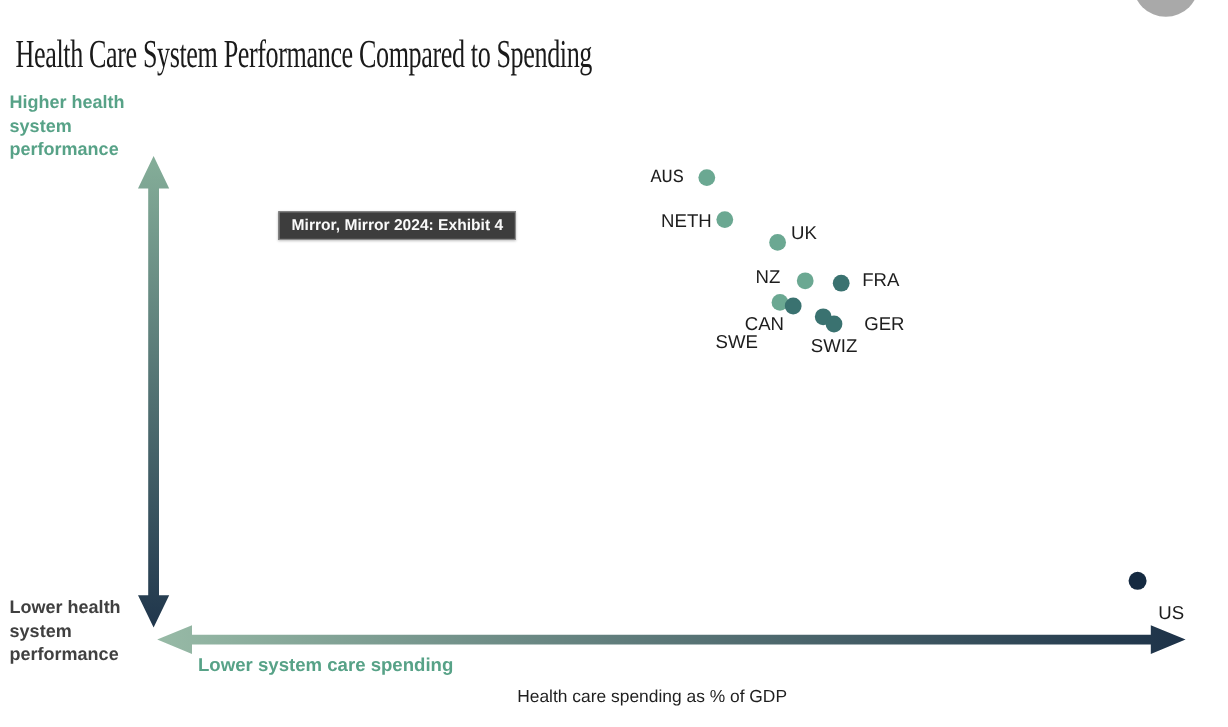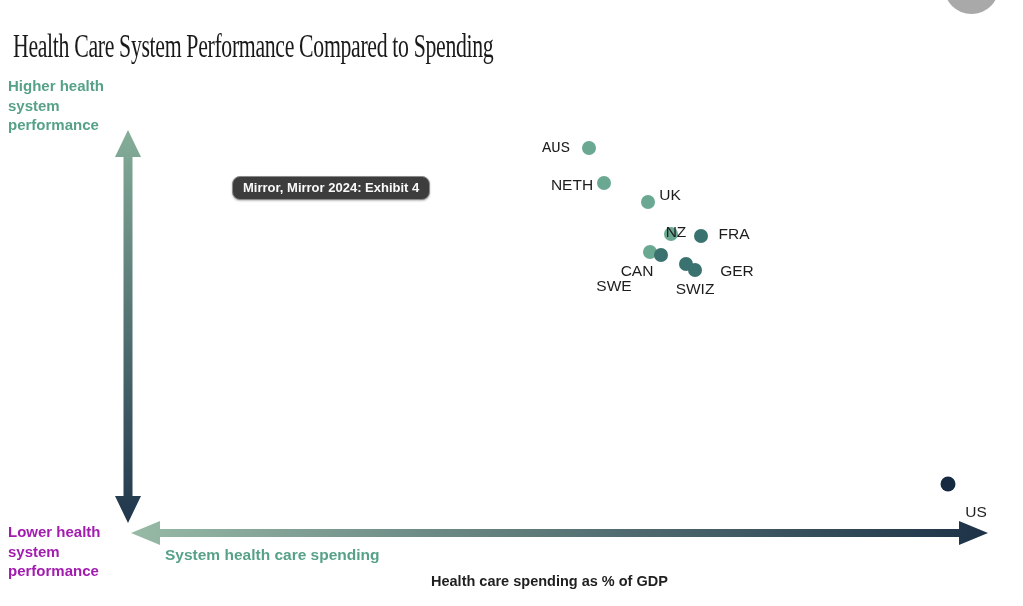--- a/index.html
+++ b/index.html
@@ -40,21 +40,21 @@
     position: absolute;
     width: 114px;
     left: 8px;
     text-align: left;
     font-size: 15px;
     font-weight: bold;
     line-height: 19.5px;
     white-space: pre-line;
   }
   #y-top-label { top: 76px; color: #57a287; }
-  #y-bottom-label { top: 522px; color: #a21caf; }
+  #y-bottom-label { top: 497px; color: #404040; }
   #x-left-label {
     position: absolute;
     left: 165px;
     top: 546px;
     font-size: 15.5px;
     font-weight: bold;
     color: #57a287;
     white-space: nowrap;
   }
   #x-right-label {
@@ -64,36 +64,36 @@
     font-size: 15.5px;
     font-weight: bold;
     color: #1c3049;
     white-space: nowrap;
   }
   #x-caption {
     position: absolute;
     left: 431px;
     top: 573px;
     font-size: 14.5px;
-    font-weight: 700;
+    font-weight: 400;
     color: #1f1f1f;
     white-space: nowrap;
   }
   #axes-arrows {
     position: absolute;
     left: 0; top: 0;
     pointer-events: none;
   }
   #tooltip {
     position: absolute;
     left: 232px;
     top: 176px;
     background: #3d3d3d;
     border: 1px solid #8a8a8a;
-    border-radius: 8px;
+    border-radius: 0;
     padding: 3px 10px 4px 10px;
     font-size: 13px;
     font-weight: bold;
     color: #fafafa;
     white-space: nowrap;
     box-shadow: 0 1px 2px rgba(0,0,0,0.25);
   }
   .dot {
     position: absolute;
     width: 14px;
@@ -133,34 +133,34 @@
     <polygon fill="url(#gradH)" points="131,533 160,521 160,529 959,529 959,521 988,533 959,545 959,537 160,537 160,545"></polygon>
   </svg>
 
   <div id="y-top-label" class="axis-end-label">Higher health
 system
 performance</div>
   <div id="y-bottom-label" class="axis-end-label">Lower health
 system
 performance</div>
 
-  <div id="x-left-label">System health care spending</div>
+  <div id="x-left-label">Lower system care spending</div>
   <div id="x-caption">Health care spending as % of GDP</div>
 
   <div id="tooltip">Mirror, Mirror 2024: Exhibit 4</div>
 
   <div id="plot-area">
       <div class="dot" style="left: 589px; top: 148px; width: 14px; height: 14px; background: rgb(107, 168, 146);"></div>
       <div class="dot-label" style="left: 556px; top: 148px; font-family: Liberation Mono, monospace;">AUS</div>
       <div class="dot" style="left: 604px; top: 183px; width: 14px; height: 14px; background: rgb(107, 168, 146);"></div>
       <div class="dot-label" style="left: 572px; top: 185px;">NETH</div>
       <div class="dot" style="left: 648px; top: 202px; width: 14px; height: 14px; background: rgb(107, 168, 146);"></div>
       <div class="dot-label" style="left: 670px; top: 195px;">UK</div>
       <div class="dot" style="left: 671px; top: 234px; width: 14px; height: 14px; background: rgb(107, 168, 146);"></div>
-      <div class="dot-label" style="left: 640px; top: 232px; margin-left: 36px;">NZ</div>
+      <div class="dot-label" style="left: 640px; top: 232px;">NZ</div>
       <div class="dot" style="left: 701px; top: 236px; width: 14px; height: 14px; background: rgb(58, 114, 112);"></div>
       <div class="dot-label" style="left: 734px; top: 234px;">FRA</div>
       <div class="dot" style="left: 650px; top: 252px; width: 14px; height: 14px; background: rgb(107, 168, 146);"></div>
       <div class="dot-label" style="left: 614px; top: 253px; margin-top: 33px;">SWE</div>
       <div class="dot" style="left: 661px; top: 255px; width: 14px; height: 14px; background: rgb(58, 114, 112);"></div>
       <div class="dot-label" style="left: 637px; top: 271px;">CAN</div>
       <div class="dot" style="left: 686px; top: 264px; width: 14px; height: 14px; background: rgb(58, 114, 112);"></div>
       <div class="dot-label" style="left: 695px; top: 289px;">SWIZ</div>
       <div class="dot" style="left: 695px; top: 270px; width: 14px; height: 14px; background: rgb(58, 114, 112);"></div>
       <div class="dot-label" style="left: 737px; top: 271px;">GER</div>

